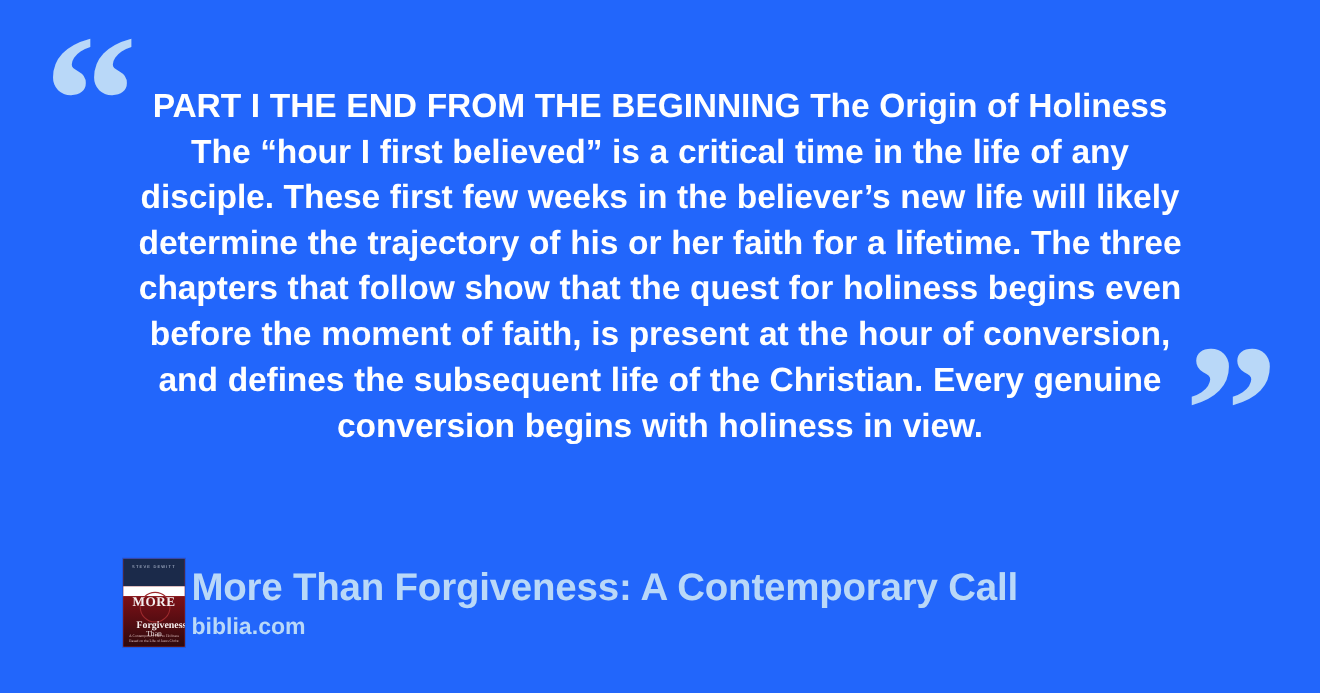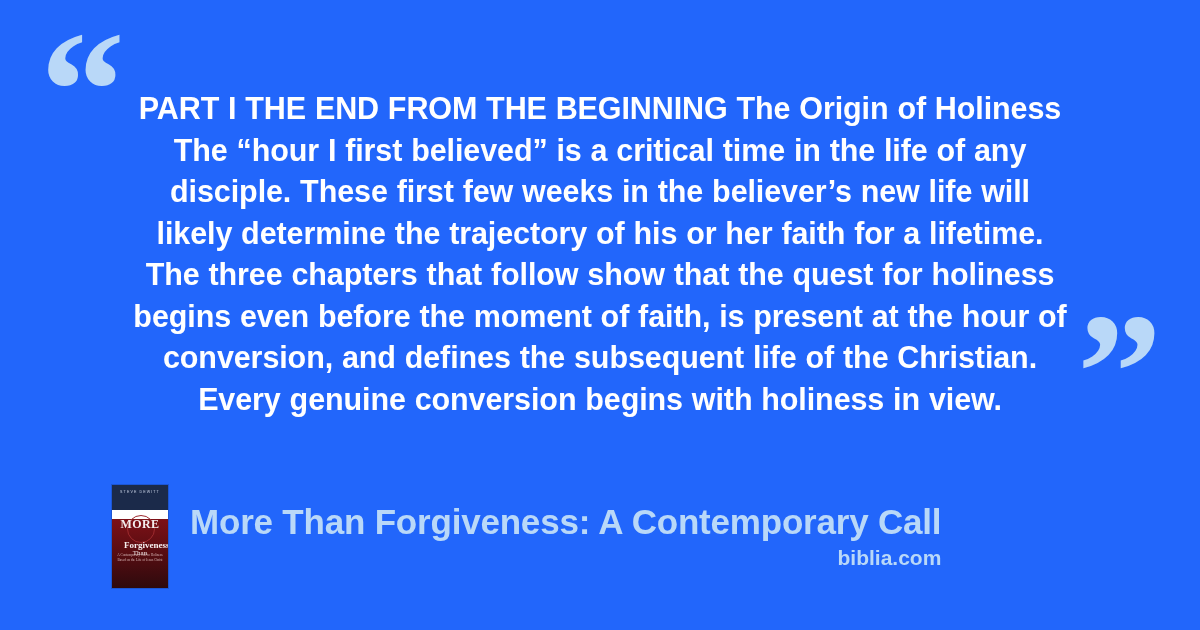--- a/index.html
+++ b/index.html
@@ -49,37 +49,37 @@
     top: 72px;
     width: 976px;
     text-align: center;
   }
   .quote-text {
     color: #ffffff;
     font-size: 30.5px;
     font-weight: 700;
     line-height: 41.5px;
     letter-spacing: -0.1px;
-    margin: 16px;
+    margin: 4px;
     word-spacing: 0.5px;
   }
 
   
   .footer {
     position: absolute;
     left: 112px;
     bottom: 42px;
     display: flex;
     align-items: center;
   }
 
   .book-cover {
     position: relative;
     width: 56px;
-    height: 103px;
+    height: 80px;
     flex: 0 0 auto;
     background: #b91c1c;
     overflow: hidden;
     box-shadow: 0 0 0 1px rgba(0,0,0,0.15);
     font-family: "Liberation Serif", serif;
   }
   .bc-top {
     position: absolute;
     left: 0; right: 0; top: 0;
     height: 25px;
@@ -144,22 +144,21 @@
   .bc-sub {
     position: absolute;
     left: 3px; right: 3px; top: 68px;
     text-align: center;
     color: #d9b9b9;
     font-size: 3.4px;
     line-height: 4.6px;
   }
 
   .footer-text {
-    margin-left: 22px;
-    text-align: right;
+    margin-left: 6px;
   }
   .book-title {
     color: #b9d8f8;
     font-size: 35px;
     font-weight: 700;
     line-height: 40px;
     letter-spacing: -0.2px;
     white-space: nowrap;
   }
   .site-url {

